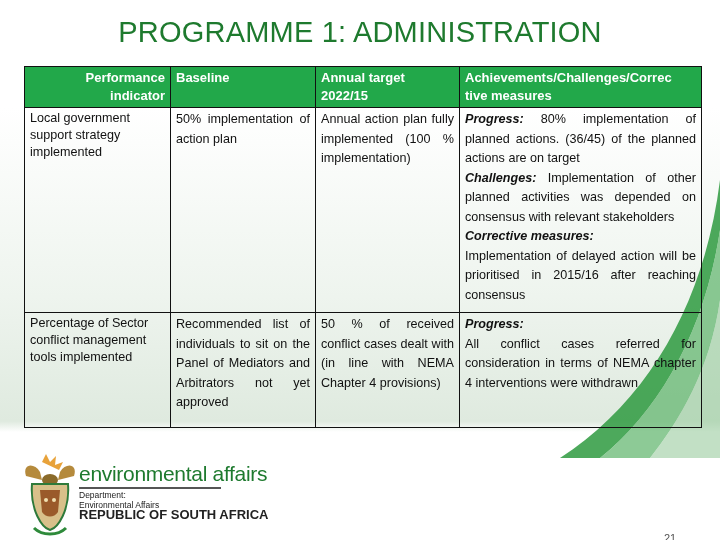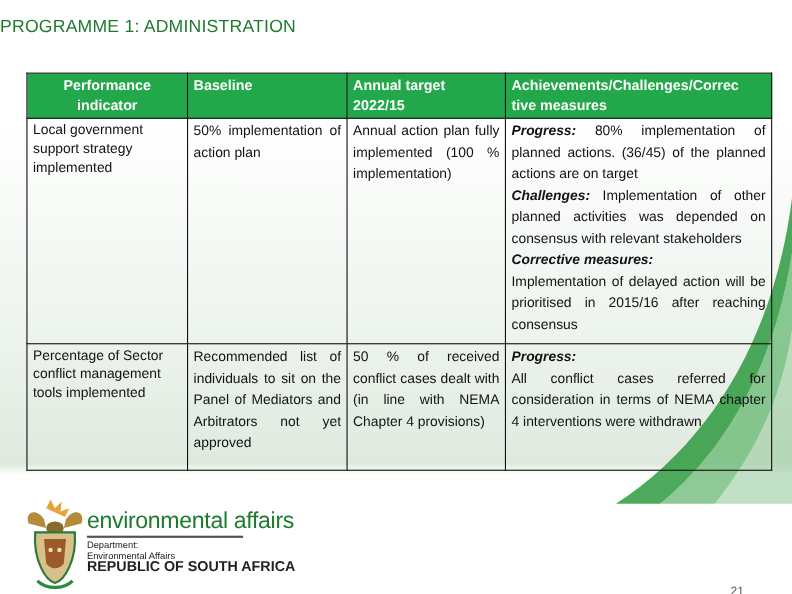--- a/index.html
+++ b/index.html
@@ -3,38 +3,38 @@
 <meta charset="utf-8">
 <style>
   html, body { margin:0; padding:0; }
   body {
     width:720px; height:540px; position:relative; overflow:hidden;
     font-family: "Liberation Sans", sans-serif;
     background: linear-gradient(180deg, #ffffff 0%, #ffffff 20%, #eef4ee 55%, #dfeadf 78%, #ffffff 80%, #ffffff 100%);
   }
   .swoosh { position:absolute; left:0; top:0; width:720px; height:540px; z-index:0; }
   .title {
-    position:absolute; left:0; top:16px; width:720px; text-align:left;
-    color:#1e7a2e; font-size:16px; letter-spacing:0.2px; z-index:2;
+    position:absolute; left:0; top:16px; width:720px; text-align:center;
+    color:#1e7a2e; font-size:29px; letter-spacing:0.2px; z-index:2;
   }
   table.main {
     position:absolute; left:24px; top:66px; width:677px;
     border-collapse:collapse; z-index:2; font-size:12.6px; color:#111;
     table-layout:fixed;
   }
   table.main td, table.main th { border:1px solid #111; vertical-align:top; padding:2px 5px; }
   .so-row td {
     background:#22a84a; color:#fff; font-weight:bold; font-size:13px;
     padding:6px 5px 7px 5px; height:18px;
   }
   .hdr th {
     background:#22a84a; color:#fff; font-weight:bold; font-size:13px;
     line-height:18px; padding:3px 5px 1px 5px;
   }
-  .hdr th.left { text-align:center; }
+  .hdr th.left { text-align:right; }
   .hdr th.center { text-align:left; }
   td { line-height:19.5px; background:transparent; }
   td.c1 { line-height:17px; padding-top:6px; }
   td.just { text-align:justify; text-align-last:left; }
   .lbl { font-weight:bold; font-style:italic; }
   .row1 td { height:200px; }
   .row2 td { height:110px; }
   .footer-logo { position:absolute; left:10px; top:448px; width:240px; height:90px; z-index:3; }
   .brand {
     position:absolute; left:79px; top:462px; color:#1e7a2e; font-size:21px;

